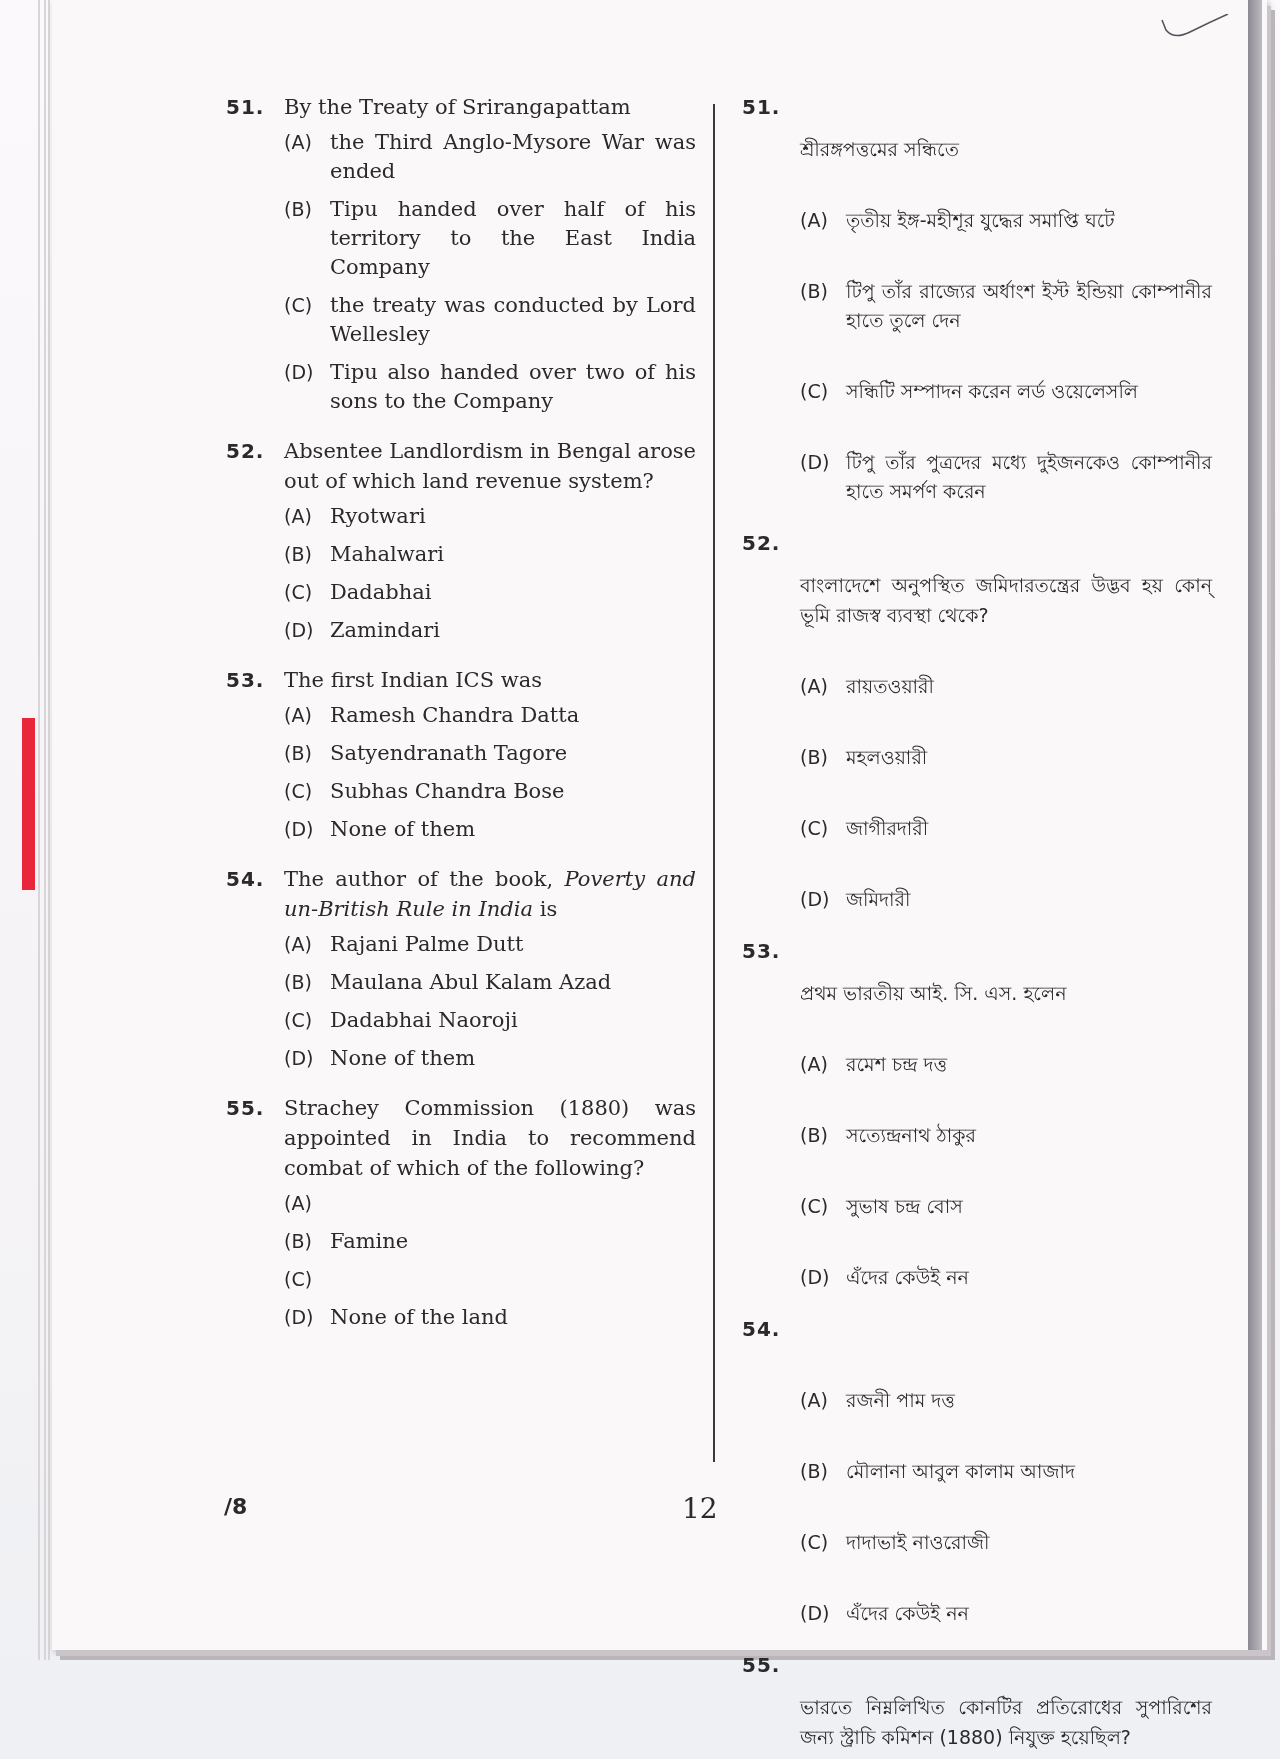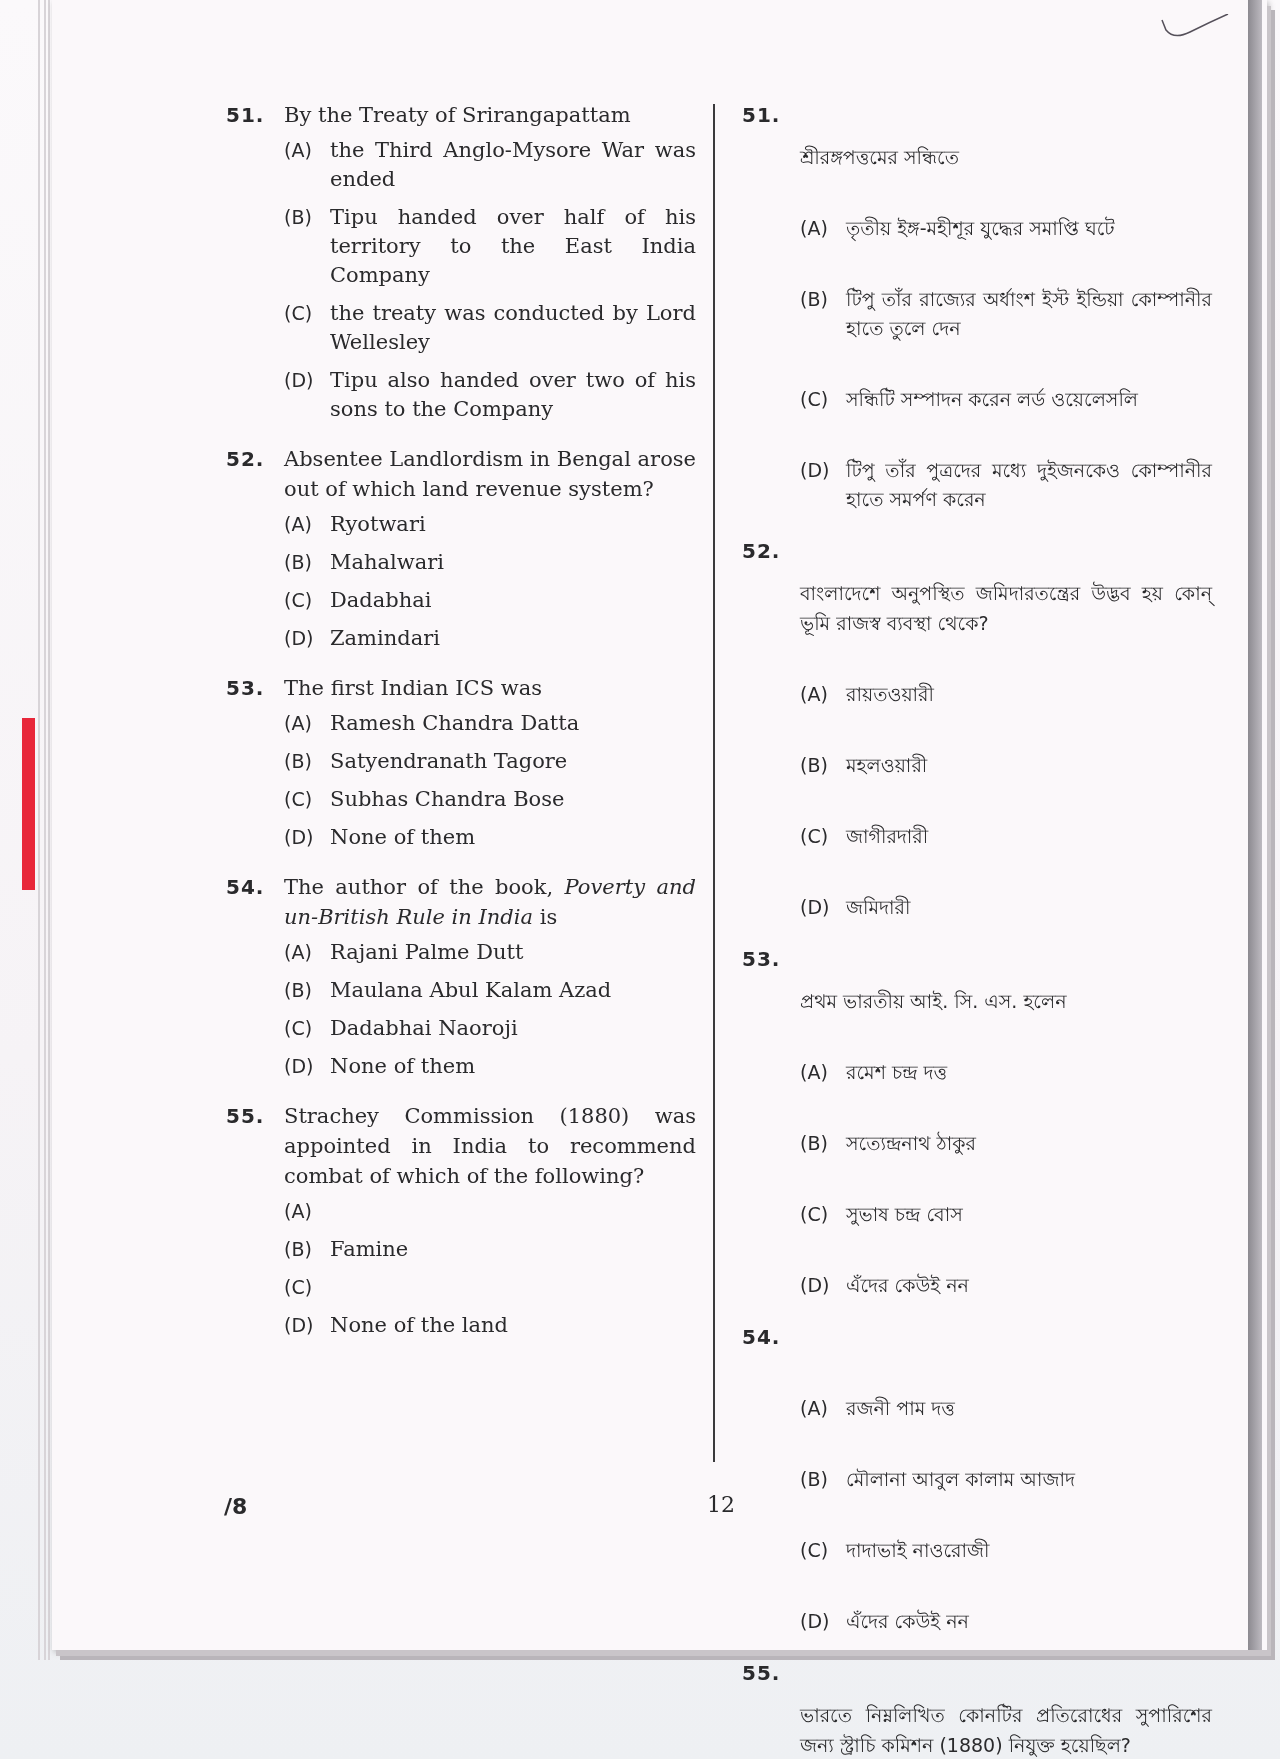--- a/index.html
+++ b/index.html
@@ -13,35 +13,35 @@
   .page {
     position:absolute; left:52px; top:0; width:1215px; height:1650px;
     background:#fbf8fa;
     box-shadow: 4px 6px 0 #c9c5c9, 8px 10px 0 #b9b5ba, 2px 2px 6px rgba(0,0,0,0.25);
   }
   .page-edge-right { position:absolute; left:1248px; top:0; width:14px; height:1650px; background:linear-gradient(90deg,#8c8a90,#bdbac0); }
   .stack-line { position:absolute; top:0; width:2px; height:1660px; background:#d8d4d8; }
   .red-tab { position:absolute; left:22px; top:718px; width:13px; height:172px; background:#e8273a; }
   .tick-mark { position:absolute; left:1160px; top:14px; width:70px; height:30px; }
   .divider { position:absolute; left:713px; top:104px; width:2px; height:1358px; background:#3a3a3c; }
-  .col { position:absolute; top:100px; }
+  .col { position:absolute; top:92px; }
   .col-left { left:226px; width:470px; }
   .col-right { left:742px; width:470px; }
   .q { margin-bottom:20px; }
   .q-head { display:flex; font-size:21px; line-height:30px; }
   .q-num { width:58px; flex:none; font-weight:bold; font-family:"DejaVu Sans", sans-serif; font-size:20px; letter-spacing:1px; }
   .q-text { flex:1; text-align:justify; }
   .q-text i { font-style:italic; }
   .opts { margin-left:58px; margin-top:6px; }
   .opt { display:flex; font-size:21px; line-height:29px; margin-bottom:9px; }
   .opt-label { width:46px; flex:none; font-family:"DejaVu Sans", sans-serif; font-size:19px; }
   .opt-text { flex:1; text-align:justify; }
   .bn { font-family:"DejaVu Sans", sans-serif; font-size:19px;margin-top:42px; }
   .footer-left { position:absolute; left:224px; top:1494px; font-family:"DejaVu Sans", sans-serif; font-weight:bold; font-size:22px; }
-  .footer-center { position:absolute; left:707px; top:1492px; font-size:22px; }
+  .footer-center { position:absolute; left:682px; top:1492px; font-size:28px; }
 </style>
 </head>
 <body>
 
 <div class="scan-bg"></div>
 <div class="stack-line" style="left:38px"></div>
 <div class="stack-line" style="left:44px"></div>
 <div class="stack-line" style="left:48px"></div>
 <div class="red-tab"></div>
 

